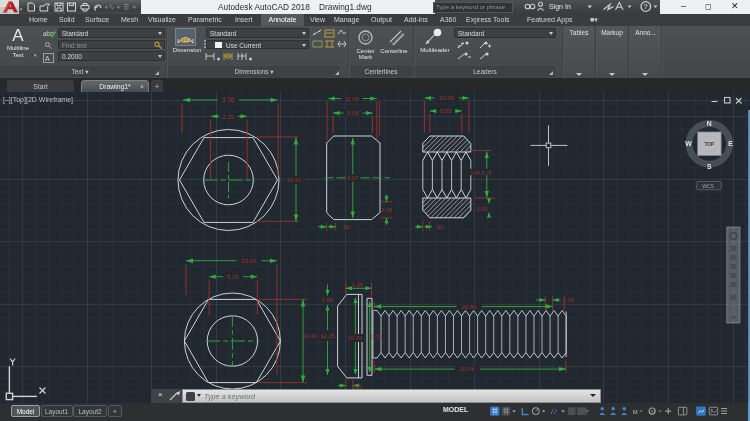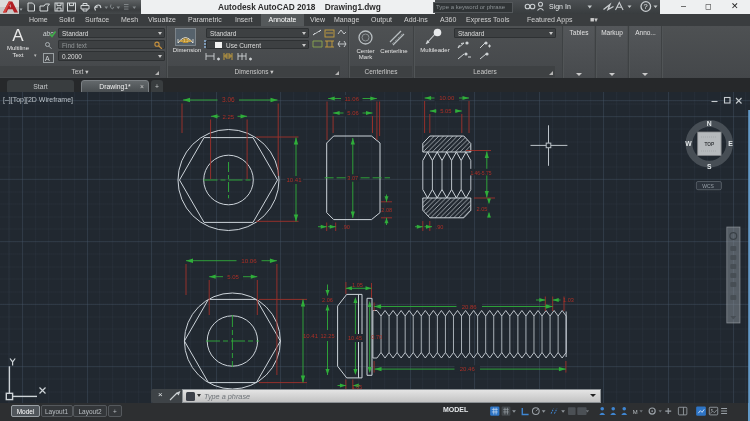--- a/index.html
+++ b/index.html
@@ -3,21 +3,21 @@
 <meta charset="utf-8">
 <style>
   html,body{margin:0;padding:0;}
   body{width:750px;height:421px;position:relative;overflow:hidden;background:#212830;
        font-family:"Liberation Sans",sans-serif;-webkit-font-smoothing:antialiased;}
   .abs{position:absolute;}
   
   #titlebar{left:0;top:0;width:750px;height:14px;background:#eef0f1;}
   #qat{left:0;top:0;width:141px;height:14px;background:linear-gradient(#5d6163,#3a3d3f 70%,#44484a);}
   #infocenter{left:435px;top:0;width:225px;height:14px;background:linear-gradient(#4b4f52,#383c3e);}
-  .titletxt{top:2px;font-size:8px;color:#2c2c2c;white-space:nowrap;font-weight:bold;}
+  .titletxt{top:2px;font-size:8px;color:#2c2c2c;white-space:nowrap;}
   .winbtn{position:absolute;top:0px;color:#222;font-size:9px;line-height:13px;}
   
   #menurow{left:0;top:14px;width:750px;height:12px;background:#3a3d3f;font-size:7px;color:#d2d2d2;}
   .mtab{position:absolute;top:0;height:12px;line-height:12px;white-space:nowrap;}
   
   #ribbon{left:0;top:26px;width:750px;height:52px;background:linear-gradient(#4e5153,#44474a);border-bottom:1px solid #2b2d2f;}
   .panel{position:absolute;top:0;height:52px;}
   .plabel{position:absolute;bottom:1px;left:0;right:0;height:11px;background:#3e4143;color:#c9c9c9;
           font-size:6.5px;text-align:center;line-height:12px;}
   .psep{position:absolute;top:0;width:2px;height:52px;background:linear-gradient(90deg,#35383a,#5a5e60);}
@@ -476,21 +476,21 @@
 <div class="abs" id="cmdbar">
   <div class="abs" id="cmdleft">
     <span style="position:absolute;left:7px;top:1px;color:#dfe3e5;font-size:8px;">×</span>
     <svg style="position:absolute;left:18px;top:2px" width="12" height="10" viewBox="0 0 12 10">
       <path d="M1 9 L8 2 M8 2 l2.5-1 -1 2.5z" stroke="#cfd4d7" stroke-width="1.1" fill="none"></path>
     </svg>
   </div>
   <div class="abs" id="cmdinput">
     <span style="position:absolute;left:3px;top:2px;width:9px;height:9px;background:#3c4048;border-radius:1.5px;"></span>
     <span style="position:absolute;left:14px;top:3.5px;width:0;height:0;border-left:2.5px solid transparent;border-right:2.5px solid transparent;border-top:3px solid #333;"></span>
-    <span style="position:absolute;left:21px;top:1.5px;font-size:7.3px;font-style:italic;color:#6d7277;">Type a phrase</span>
+    <span style="position:absolute;left:21px;top:1.5px;font-size:7.3px;font-style:italic;color:#6d7277;">Type a keyword</span>
     <span style="position:absolute;right:4px;top:4px;width:0;height:0;border-left:3px solid transparent;border-right:3px solid transparent;border-top:3.5px solid #222;"></span>
   </div>
 </div>
 
 <div class="abs" id="bottombar">
   <div style="position:absolute;right:0;top:0;width:1.8px;height:18px;background:#639ac8;"></div>
   <div class="ltab" style="left:11px;width:27px;background:#50555a;border:0.5px solid #9aa0a5;color:#fff;">Model</div>
   <div class="ltab" style="left:40.5px;width:30px;background:#34373a;border:0.5px solid #55595d;">Layout1</div>
   <div class="ltab" style="left:73px;width:32px;background:#34373a;border:0.5px solid #55595d;">Layout2</div>
   <div class="ltab" style="left:108px;width:12px;background:#34373a;border:0.5px solid #55595d;">+</div>

